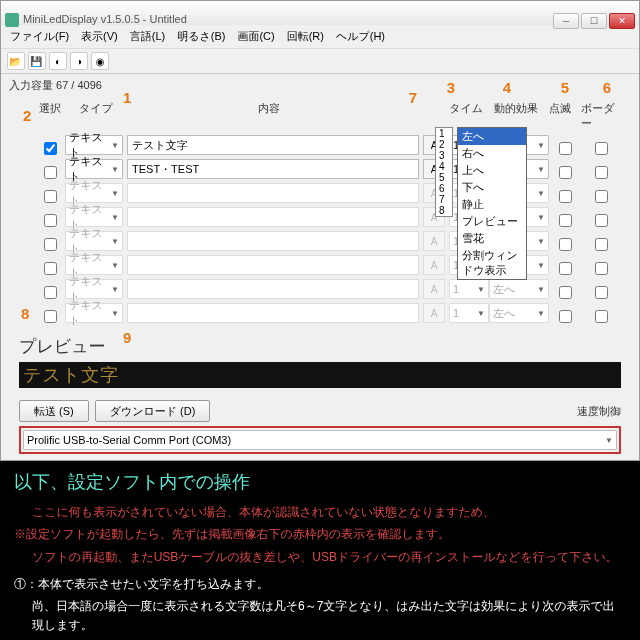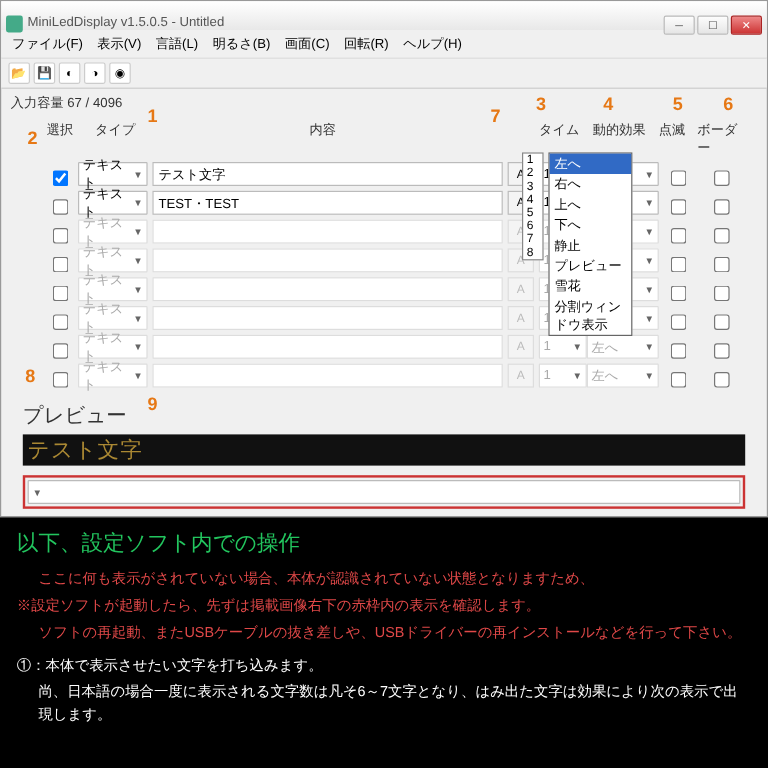--- a/index.html
+++ b/index.html
@@ -49,21 +49,21 @@
 .preview{margin:2px 18px 8px 18px;height:26px;background:#111;color:#a83;font-size:18px;padding:1px 4px;letter-spacing:1px;display:flex;align-items:center}
 .btns{display:flex;gap:6px;padding:4px 18px;align-items:center}
 .btn{height:22px;padding:0 14px;border:1px solid #999;background:linear-gradient(#fdfdfd,#e6e6e6);font-size:11px;border-radius:2px;display:flex;align-items:center}
 .spacer{flex:1}
 .speed-lbl{font-size:11px;color:#333}
 .portpanel{margin:0 18px 6px 18px;border:2px solid #c33;padding:2px}
 .port-sel{width:100%;height:20px}
 .lang{font-size:11px;padding:4px 18px 8px 18px;color:#333}
 .annot{position:absolute;color:#e67815;font-size:15px;font-weight:bold;z-index:20}
 .tut{padding:8px 14px;color:#fff;font-size:12px;line-height:1.55}
-.tut h2{color:#22c55e;font-size:18px;font-weight:normal;margin-bottom:6px}
+.tut h2{color:#5eead4;font-size:18px;font-weight:normal;margin-bottom:6px}
 .tut .warn{color:#e04848}
 .tut p{margin-bottom:4px}
 .tut .ind{padding-left:18px}
 </style>
 </head>
 <body>
 
 <div class="app" style="position:relative">
   <div class="titlebar">
     <div class="tb-icon"></div>
@@ -326,23 +326,30 @@
     <div class="opt">プレビュー</div>
     <div class="opt">雪花</div>
     <div class="opt">分割ウィンドウ表示</div>
   </div>
 
   <div class="prev-label">プレビュー</div>
   <div class="preview">
       <span>テスト文字</span>
     </div>
 
+  <div class="btns">
+    <div class="btn">転送 (S)</div>
+    <div class="btn">ダウンロード (D)</div>
+    <div class="spacer"></div>
+    <div class="speed-lbl">速度制御</div>
+  </div>
 
   <div class="portpanel">
     <div class="sel port-sel">
+        <span>Prolific USB-to-Serial Comm Port (COM3)</span>
         <span class="ar">▼</span>
       </div>
   </div>
 
 
   <div class="annot" style="top:88px;left:122px">1</div>
   <div class="annot" style="top:106px;left:22px">2</div>
   <div class="annot" style="top:78px;right:184px">3</div>
   <div class="annot" style="top:78px;right:128px">4</div>
   <div class="annot" style="top:78px;right:70px">5</div>

